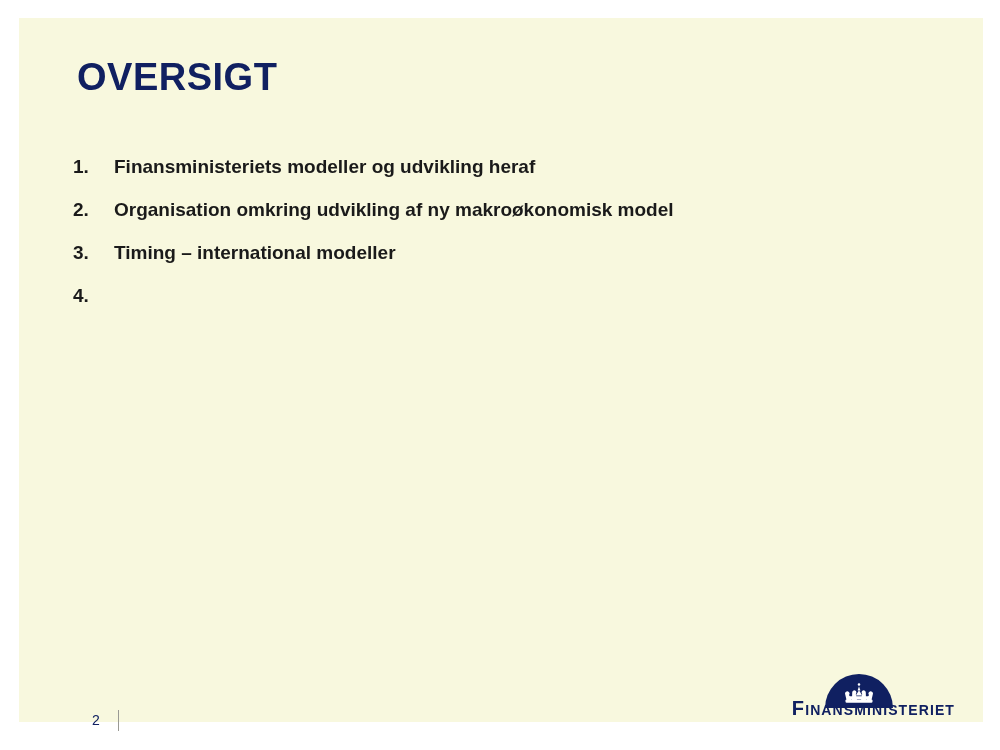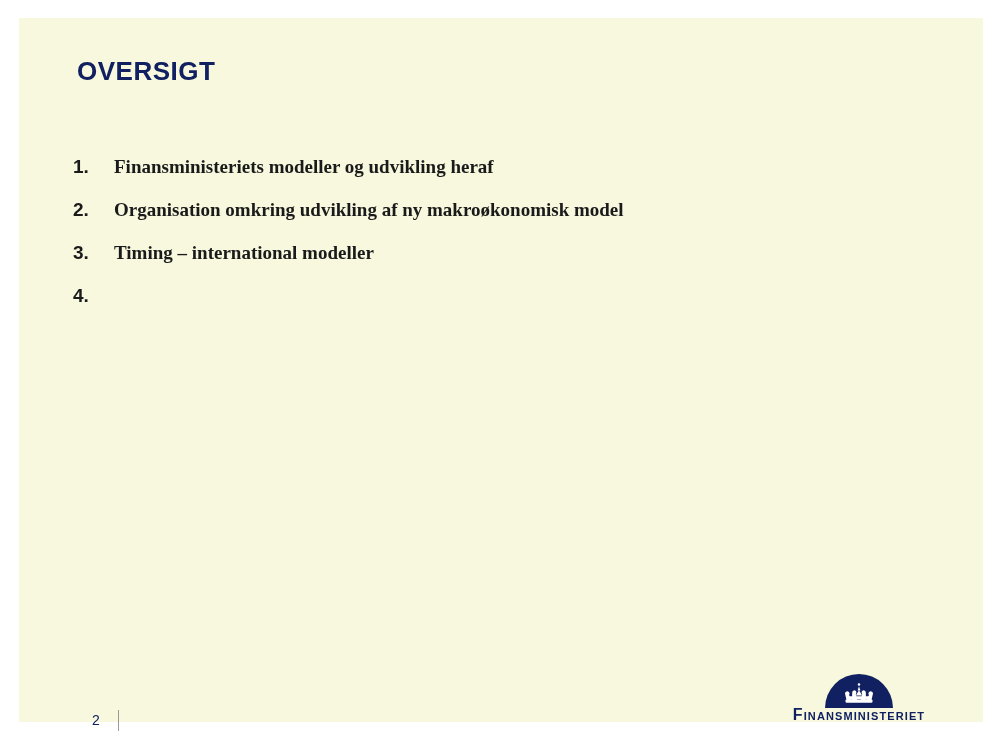--- a/index.html
+++ b/index.html
@@ -27,21 +27,21 @@
     top: 18px;
     width: 964px;
     height: 704px;
     background: #F8F8DE;
   }
 
   .slide-title {
     position: absolute;
     left: 58px;
     top: 38px;
-    font-size: 26px;
+    font-size: 38px;
     font-weight: bold;
     color: #102061;
     letter-spacing: 0.5px;
     white-space: nowrap;
     text-align: right;
   }
 
   .agenda-list {
     position: absolute;
     left: 54px;
@@ -61,21 +61,20 @@
   .agenda-number {
     width: 41px;
     flex: 0 0 41px;
     font-size: 19px;
     font-weight: bold;
     color: #1a1a1a;
   }
 
   .agenda-label {
     white-space: nowrap;
-    font-family: Liberation Serif, serif;
   }
 
   .page-number-group {
     position: absolute;
     left: 73px;
     top: 690px;
     display: flex;
     align-items: center;
     height: 24px;
   }
@@ -108,24 +107,24 @@
 
   .brand-dome-svg {
     position: absolute;
     left: 61px;
     top: 0px;
   }
 
   .brand-wordmark {
     position: absolute;
     left: 0px;
-    top: 33px;
+    top: 24px;
     width: 192px;
-    text-align: center;
-    font-size: 16px;
+    text-align: right;
+    font-size: 20px;
     font-weight: bold;
     color: #102061;
     letter-spacing: 1.1px;
     font-variant: small-caps;
     white-space: nowrap;
   }
 </style>
 </head>
 <body>
 

